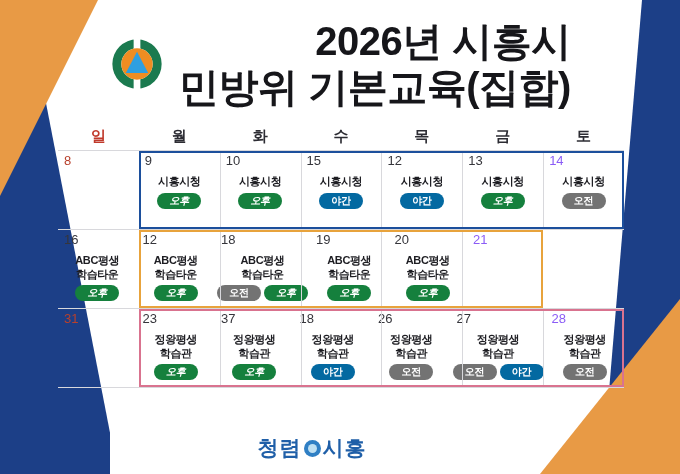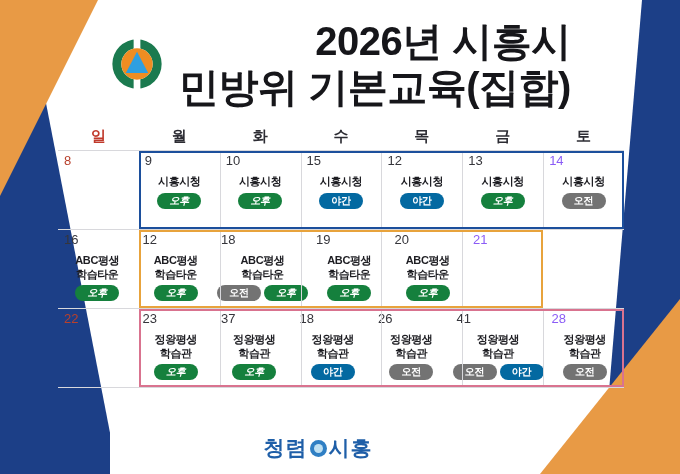--- a/index.html
+++ b/index.html
@@ -174,21 +174,21 @@
     position: absolute;
     top: 2px; bottom: 2px;
     width: 1px;
     background: #d8d8dc;
     pointer-events: none;
   }
 
   
   .footer-logo {
     position: absolute;
-    left: 6px; bottom: 12px;
+    left: 0; bottom: 12px;
     width: 624px;
     display: flex;
     justify-content: center;
     align-items: center;
   }
   .footer-logo-text {
     font-family: "Liberation Sans", sans-serif;
     font-size: 21px;
     font-weight: bold;
     color: #1f5fa8;
@@ -371,21 +371,21 @@
             <div class="daynum sat">21</div>
           </div>
           <div class="week-outline orange" style="left: 14.2857%; width: 71.4286%;"></div>
           <div class="col-div" style="left: 28.5714%;"></div>
           <div class="col-div" style="left: 42.8571%;"></div>
           <div class="col-div" style="left: 57.1429%;"></div>
           <div class="col-div" style="left: 71.4286%;"></div>
         </div>
         <div class="week last">
           <div class="cell">
-            <div class="daynum sun">22</div>
+            <div class="daynum sun">31</div>
           </div>
           <div class="cell">
             <div class="daynum">23</div>
             <div class="venue">
               <div>정왕평생</div>
               <div>학습관</div>
             </div>
             <div class="badges">
               <span class="badge pm">오후</span>
             </div>
@@ -414,21 +414,21 @@
             <div class="daynum">26</div>
             <div class="venue">
               <div>정왕평생</div>
               <div>학습관</div>
             </div>
             <div class="badges">
               <span class="badge am">오전</span>
             </div>
           </div>
           <div class="cell">
-            <div class="daynum">41</div>
+            <div class="daynum">27</div>
             <div class="venue">
               <div>정왕평생</div>
               <div>학습관</div>
             </div>
             <div class="badges">
               <span class="badge am">오전</span>
               <span class="badge night">야간</span>
             </div>
           </div>
           <div class="cell">

